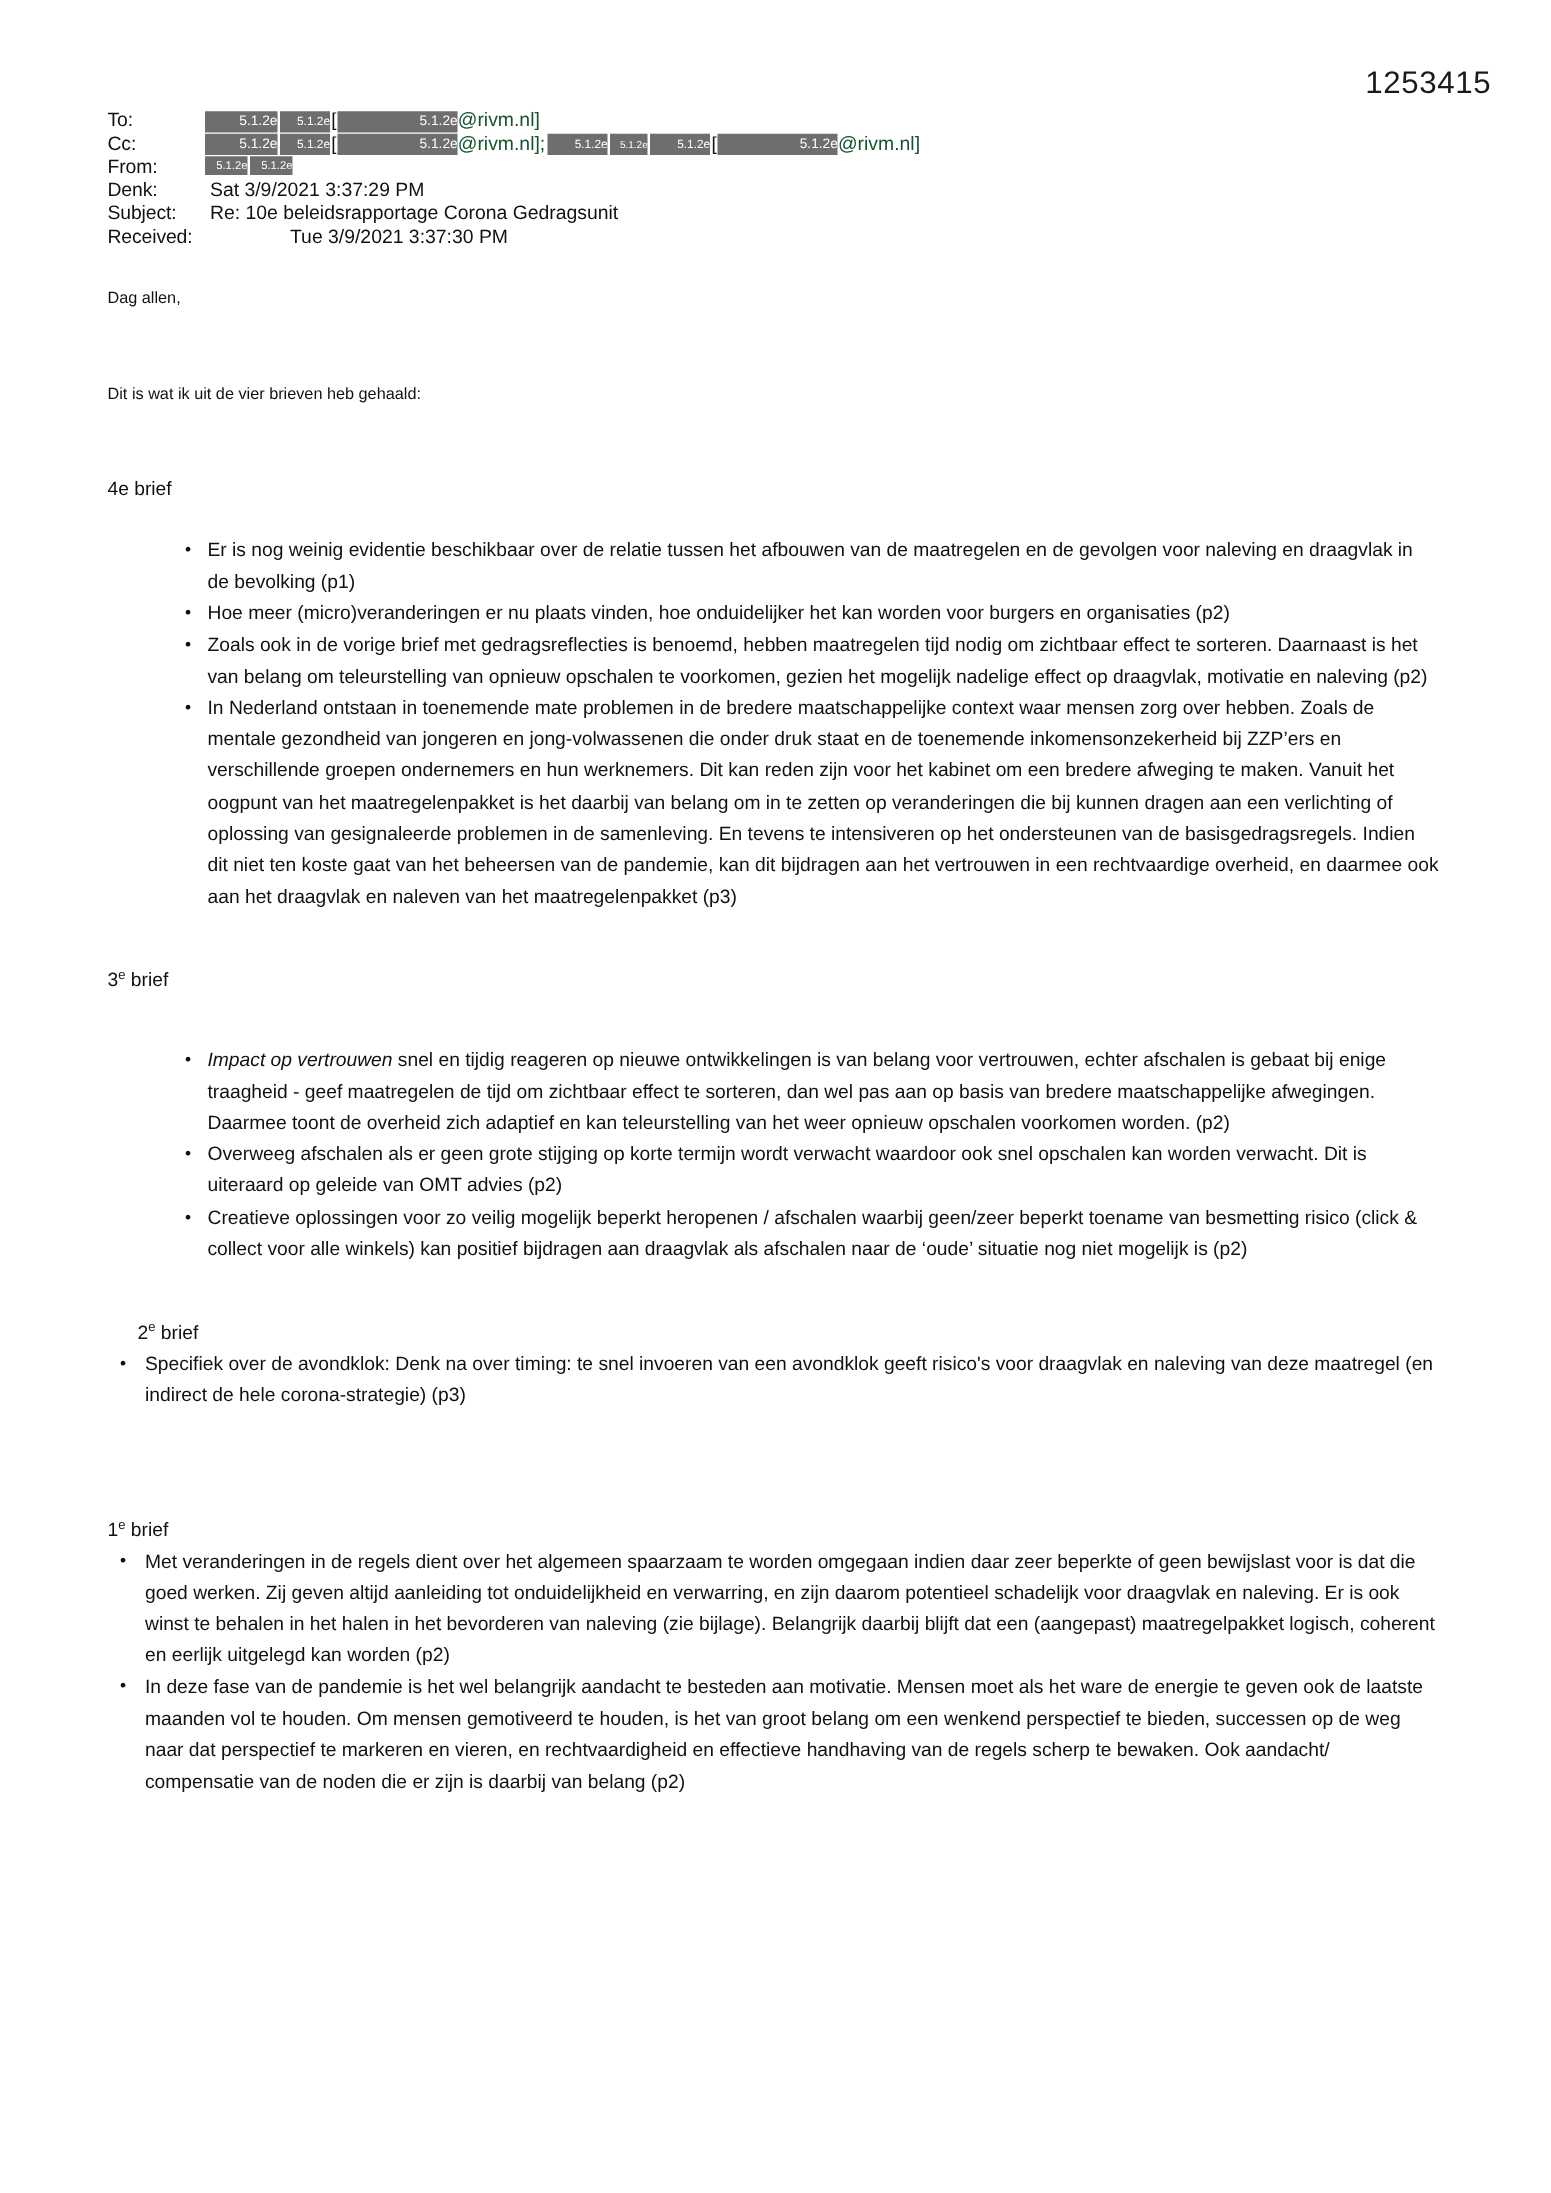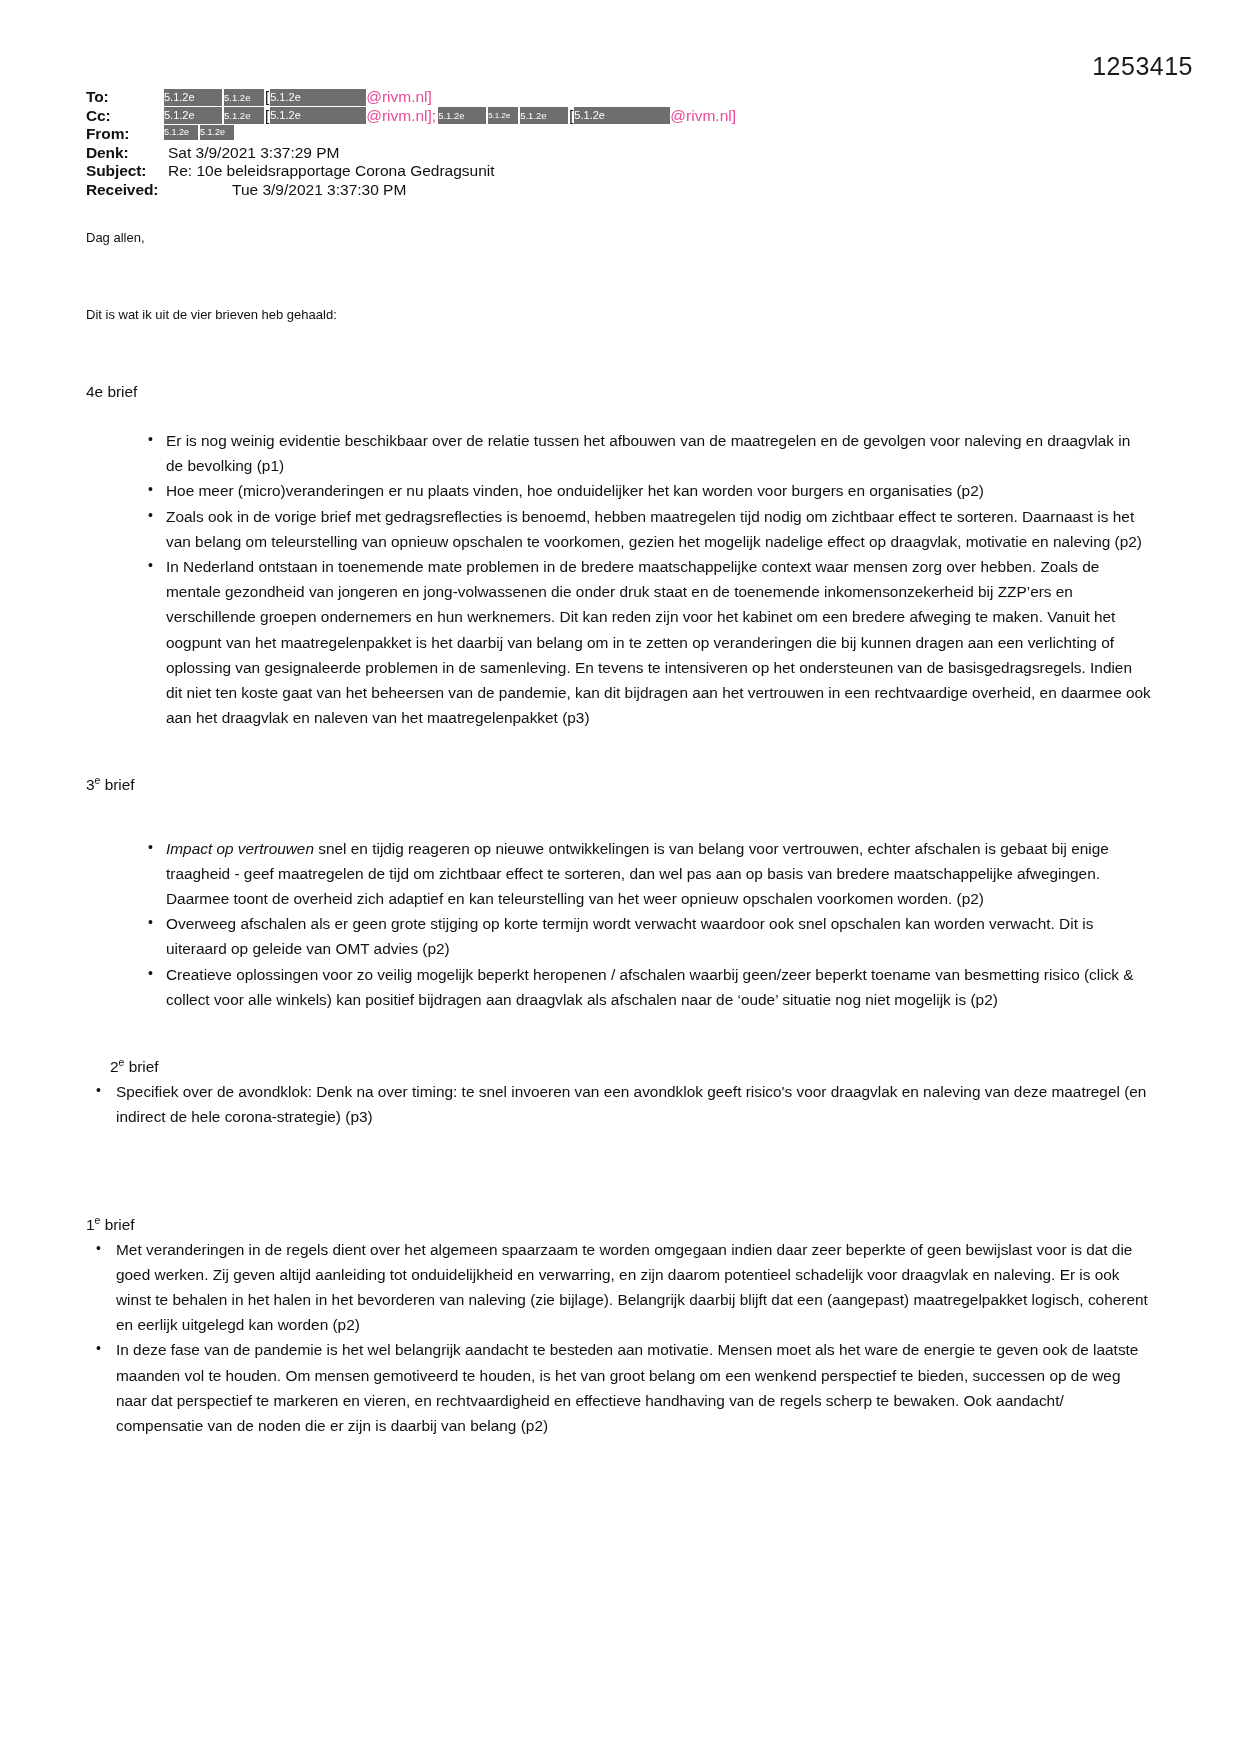--- a/index.html
+++ b/index.html
@@ -43,21 +43,21 @@
     line-height: 18.6px;
     color: #111;
   }
   .hdr-row {
     display: flex;
     align-items: flex-start;
     white-space: nowrap;
     height: 18.6px;
   }
   .hdr-label {
-    font-weight: bold;
+    font-weight: normal;
     width: 78px;
     flex: 0 0 78px;
     font-size: 15.5px;
     letter-spacing: -0.1px;
   }
   .hdr-value {
     flex: 1 1 auto;
     display: flex;
     align-items: center;
     gap: 0px;
@@ -67,35 +67,35 @@
   .hdr-value.indent-recv { padding-left: 68px; }
 
   
   .redact {
     display: inline-block;
     background: #6e6e6e;
     color: #ffffff;
     font-size: 11px;
     line-height: 17px;
     height: 17px;
-    text-align: left;
+    text-align: right;
     vertical-align: middle;
     letter-spacing: 0px;
     font-family: "Liberation Sans", sans-serif;
     overflow: hidden;
   }
   .redact.r-w1  { width: 58px; }
   .redact.r-w2  { width: 40px; font-size: 9.5px; }
   .redact.r-w3  { width: 96px; }
   .redact.r-w5  { width: 48px; font-size: 9.5px; }
   .redact.r-w6  { width: 30px; font-size: 8px; }
   .redact.r-sm  { width: 34px; font-size: 9px; line-height: 15px; height: 15px;}
   .gapsep { display:inline-block; width: 2px; }
   .bracket { font-size: 15px; color:#111; margin:0 1px; }
-  .dom { font-size: 15.5px; color: #ec4899; }
+  .dom { font-size: 15.5px; color: #14532d; }
 
   
   .body-area {
     position: absolute;
     left: 86px;
     top: 225px;
     width: 1065px;
     font-family: "Liberation Sans", sans-serif;
     font-size: 15.4px;
     line-height: 25px;

